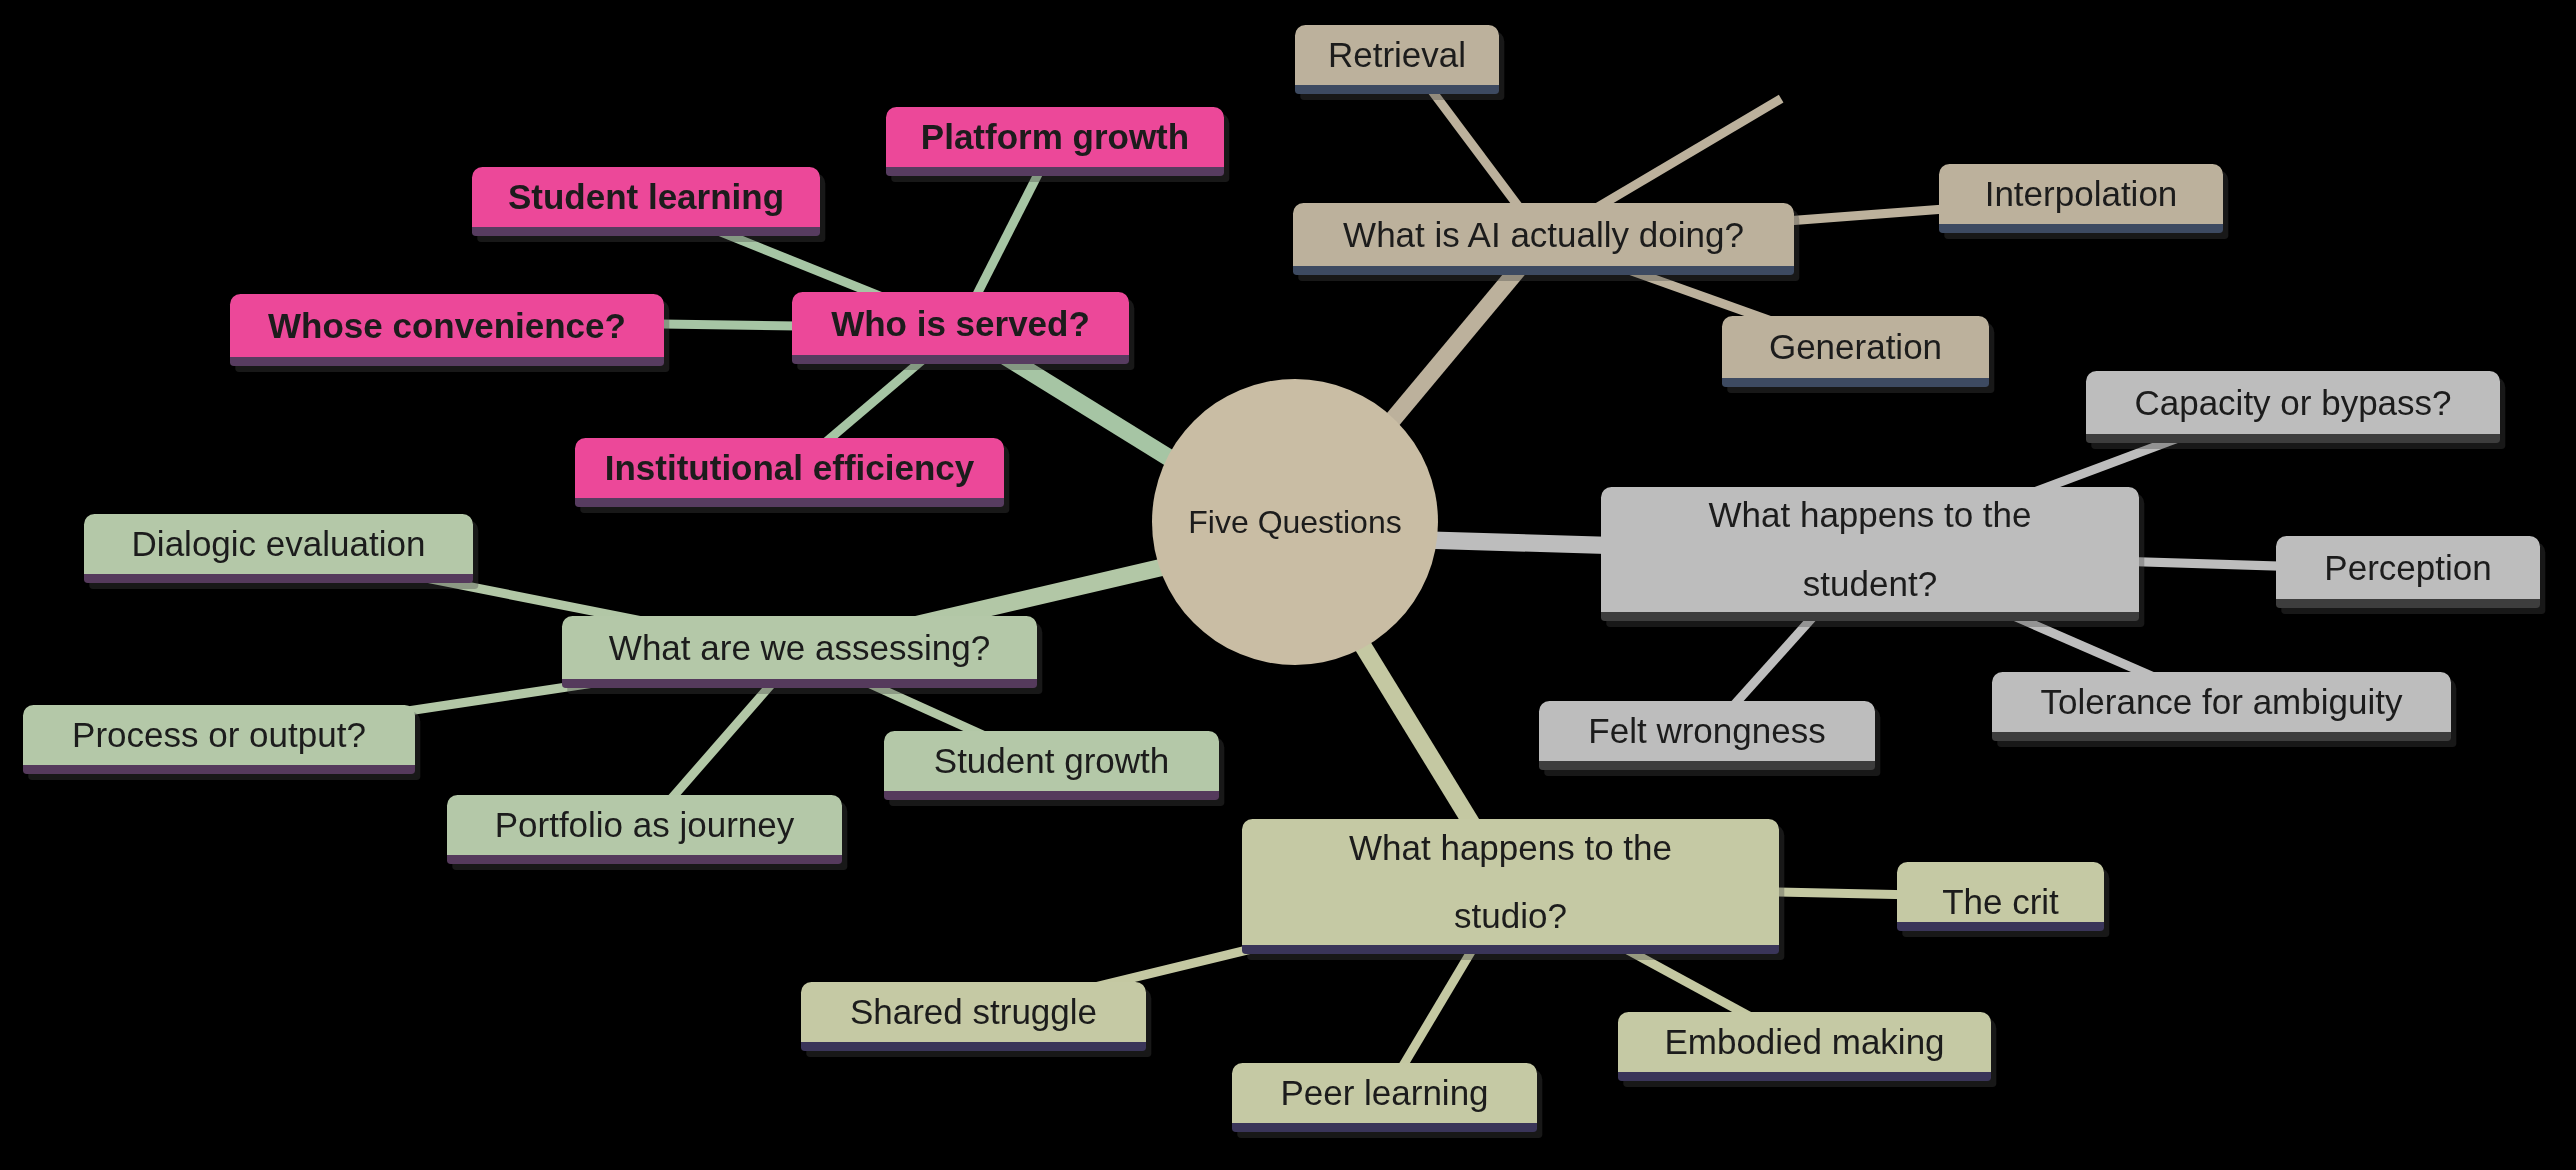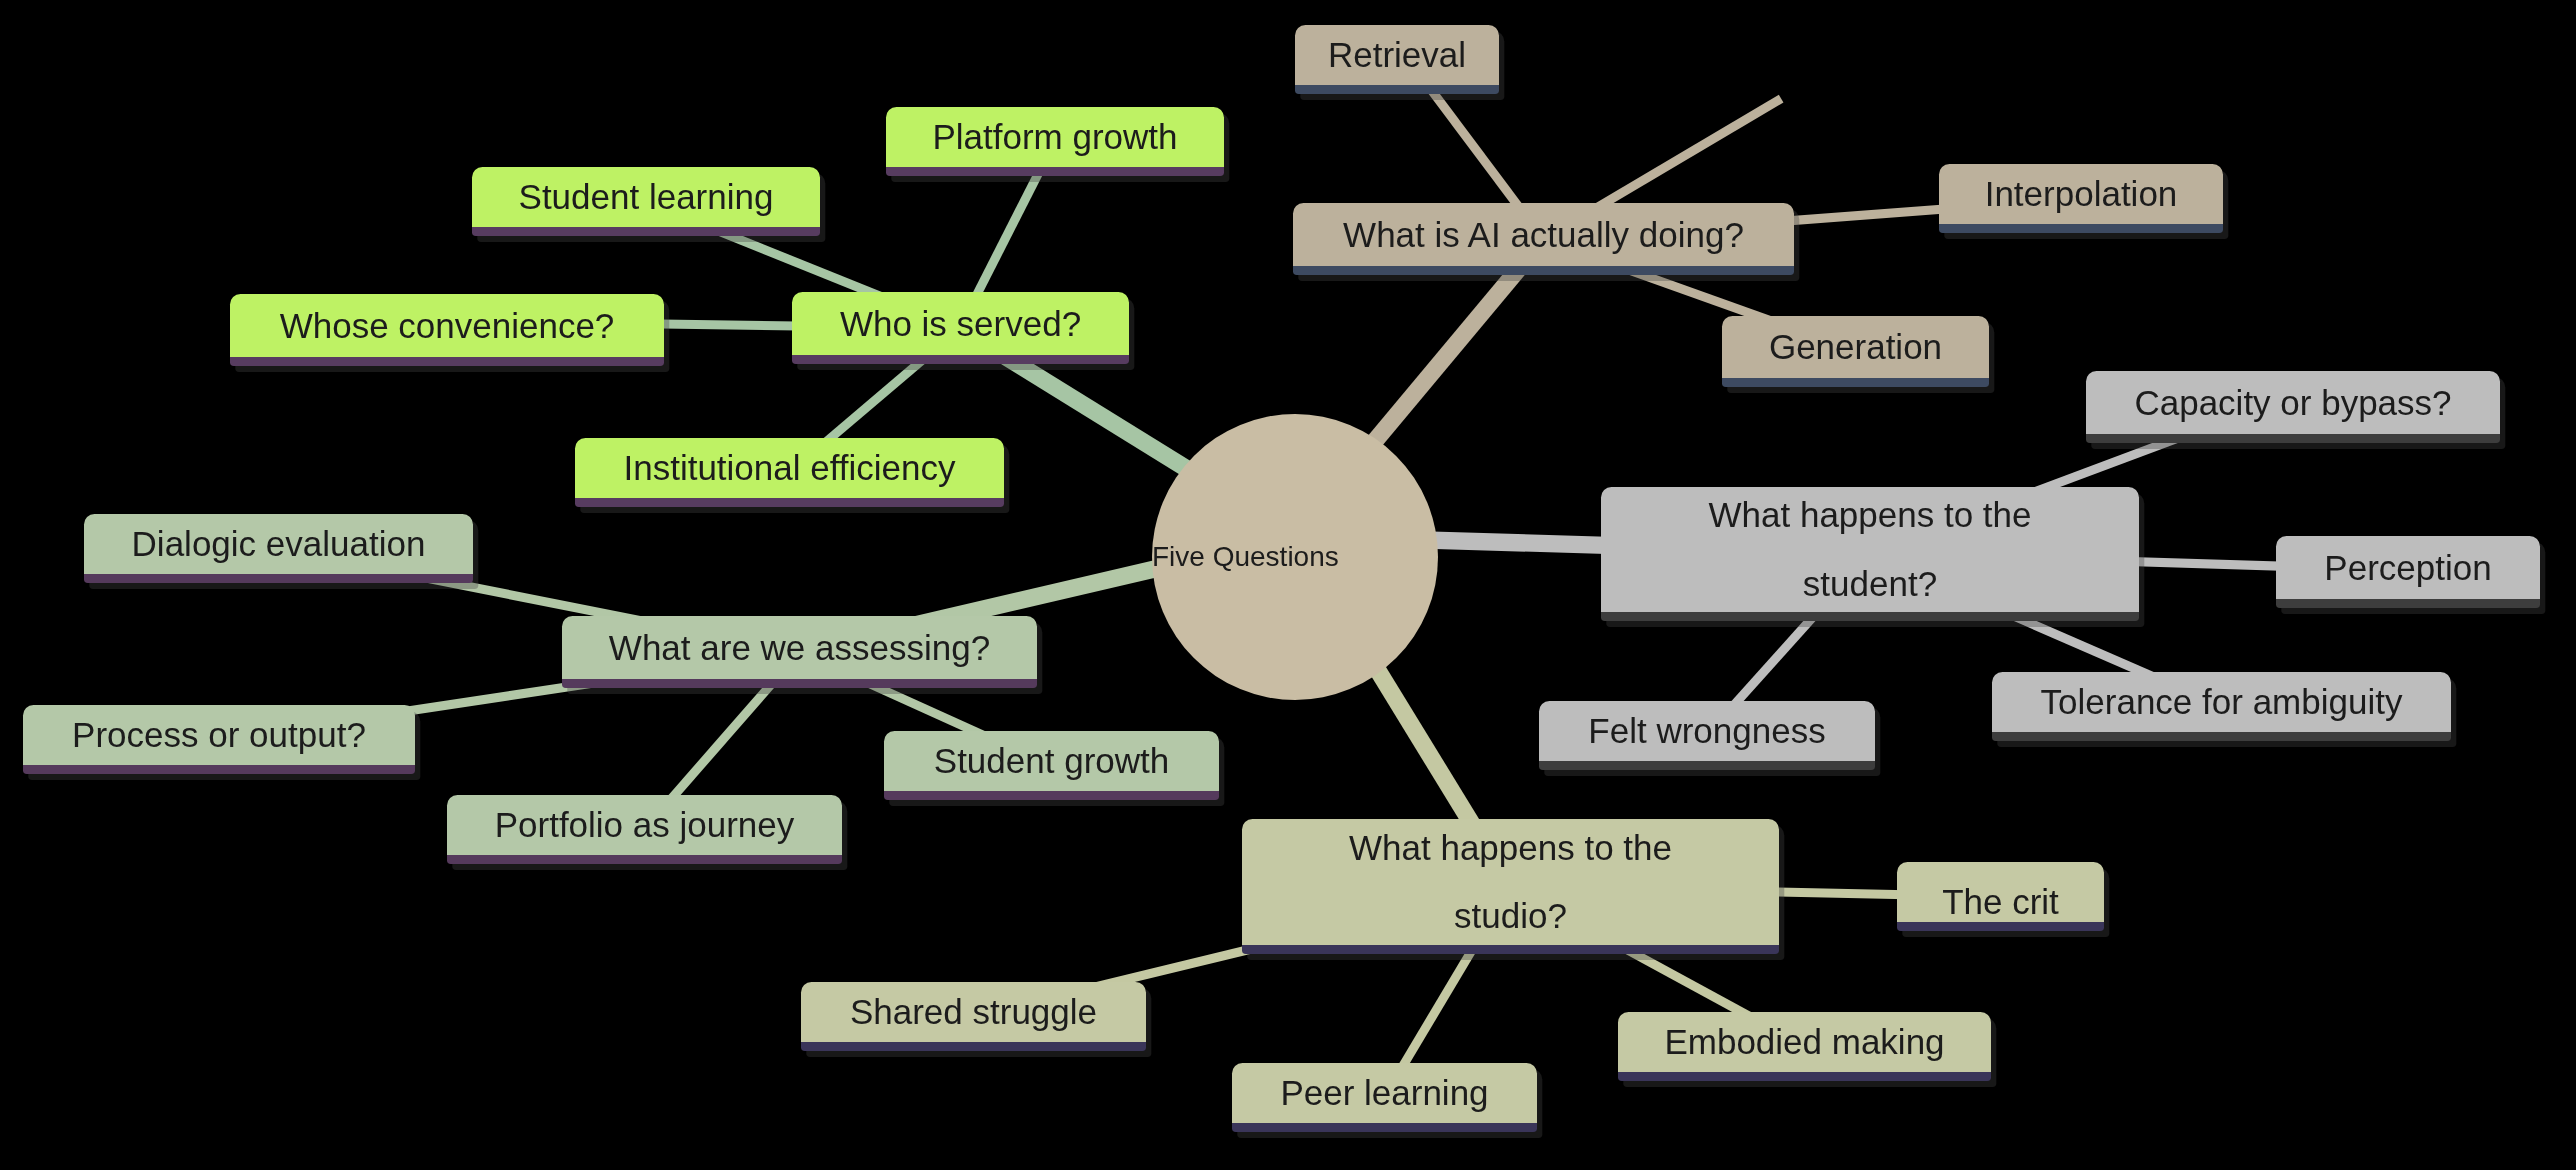--- a/index.html
+++ b/index.html
@@ -38,39 +38,40 @@
     justify-content: center;
     text-align: center;
     color: #1c1c1c;
     font-size: 35px;
     border-radius: 10.5px 10.5px 3.8px 3.8px;
     box-shadow: 5.3px 6px 0 rgba(70, 70, 70, 0.35);
   }
   .node .node-label { display: block; }
   .hub2 { line-height: 1.95; }
 
-  .mint  { background: #bef264; border-bottom: 9.8px solid #573c60; }
+  .mint  { background: #ec4899; border-bottom: 9.8px solid #573c60; font-weight: bold; }
   .tan   { background: #bcb19c; border-bottom: 9.8px solid #3d4a61; }
   .gray  { background: #bdbdbd; border-bottom: 9.8px solid #3d3d3d; }
   .sage  { background: #b4c8a8; border-bottom: 9.8px solid #553a5c; }
   .olive { background: #c5c9a4; border-bottom: 9.8px solid #3a3559; }
 
   .center-circle {
     position: absolute;
     left: 1152px;
-    top: 414px;
+    top: 379px;
     width: 286px;
     height: 286px;
     border-radius: 50%;
     background: #c9bda4;
     display: flex;
     align-items: center;
+    justify-content: center;
     text-align: center;
     color: #1c1c1c;
-    font-size: 28px;
+    font-size: 32px;
   }
 </style>
 </head>
 <body>
 
 <div class="stage">
 
   <svg class="edges" viewBox="0 0 3420 1554" xmlns="http://www.w3.org/2000/svg">
 
     <line class="edge-mint trunk" x1="1720" y1="712" x2="1274" y2="436"></line>

